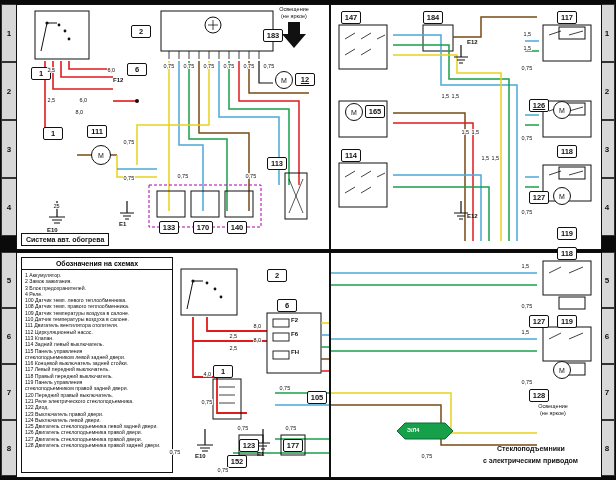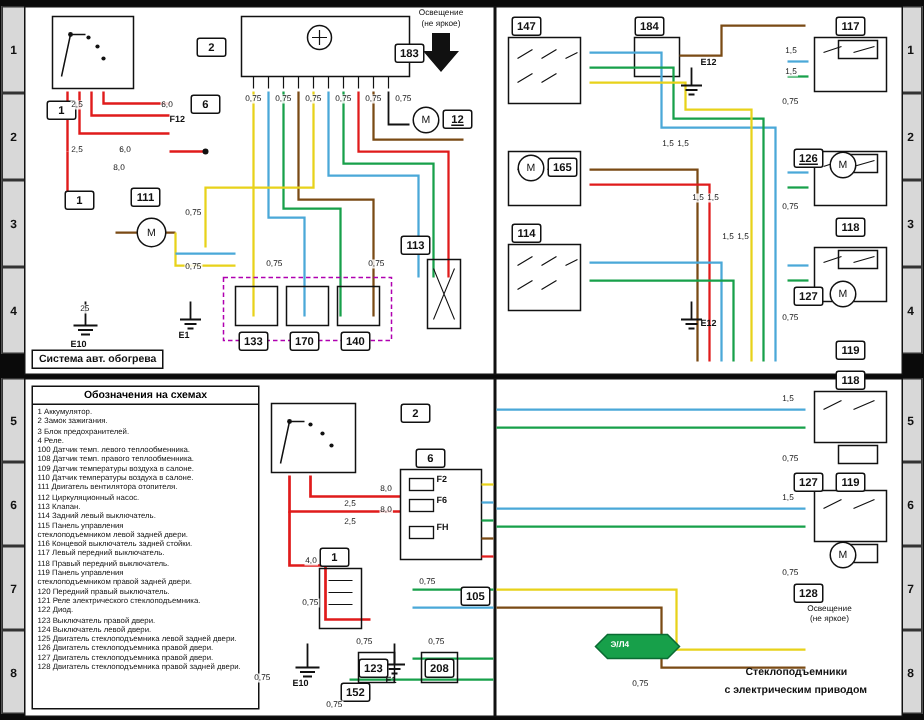--- a/index.html
+++ b/index.html
@@ -373,21 +373,21 @@
         <li>128 Двигатель стеклоподъемника правой задней двери.</li>
       </ul>
     </div>
 
     <div class="boxnum" style="left:250px;top:16px;"><span>2</span></div>
     <div class="boxnum" style="left:196px;top:112px;"><span>1</span></div>
     <div class="boxnum" style="left:260px;top:46px;"><span>6</span></div>
     <div class="boxnum" style="left:290px;top:138px;"><span>105</span></div>
     <div class="boxnum" style="left:210px;top:202px;"><span>152</span></div>
     <div class="boxnum" style="left:222px;top:186px;"><span>123</span></div>
-    <div class="boxnum" style="left:266px;top:186px;"><span>208</span></div>
+    <div class="boxnum" style="left:266px;top:186px;"><span>177</span></div>
 
     <div class="label b" style="left:274px;top:64px;"><span>F2</span></div>
     <div class="label b" style="left:274px;top:78px;"><span>F6</span></div>
     <div class="label b" style="left:274px;top:96px;"><span>FH</span></div>
 
     <div class="label b" style="left:178px;top:200px;"><span>E10</span></div>
     <div class="label b" style="left:240px;top:198px;"><span>E1</span></div>
 
     <div class="wlabel" style="left:212px;top:80px;"><span>2,5</span></div>
     <div class="wlabel" style="left:212px;top:92px;"><span>2,5</span></div>

